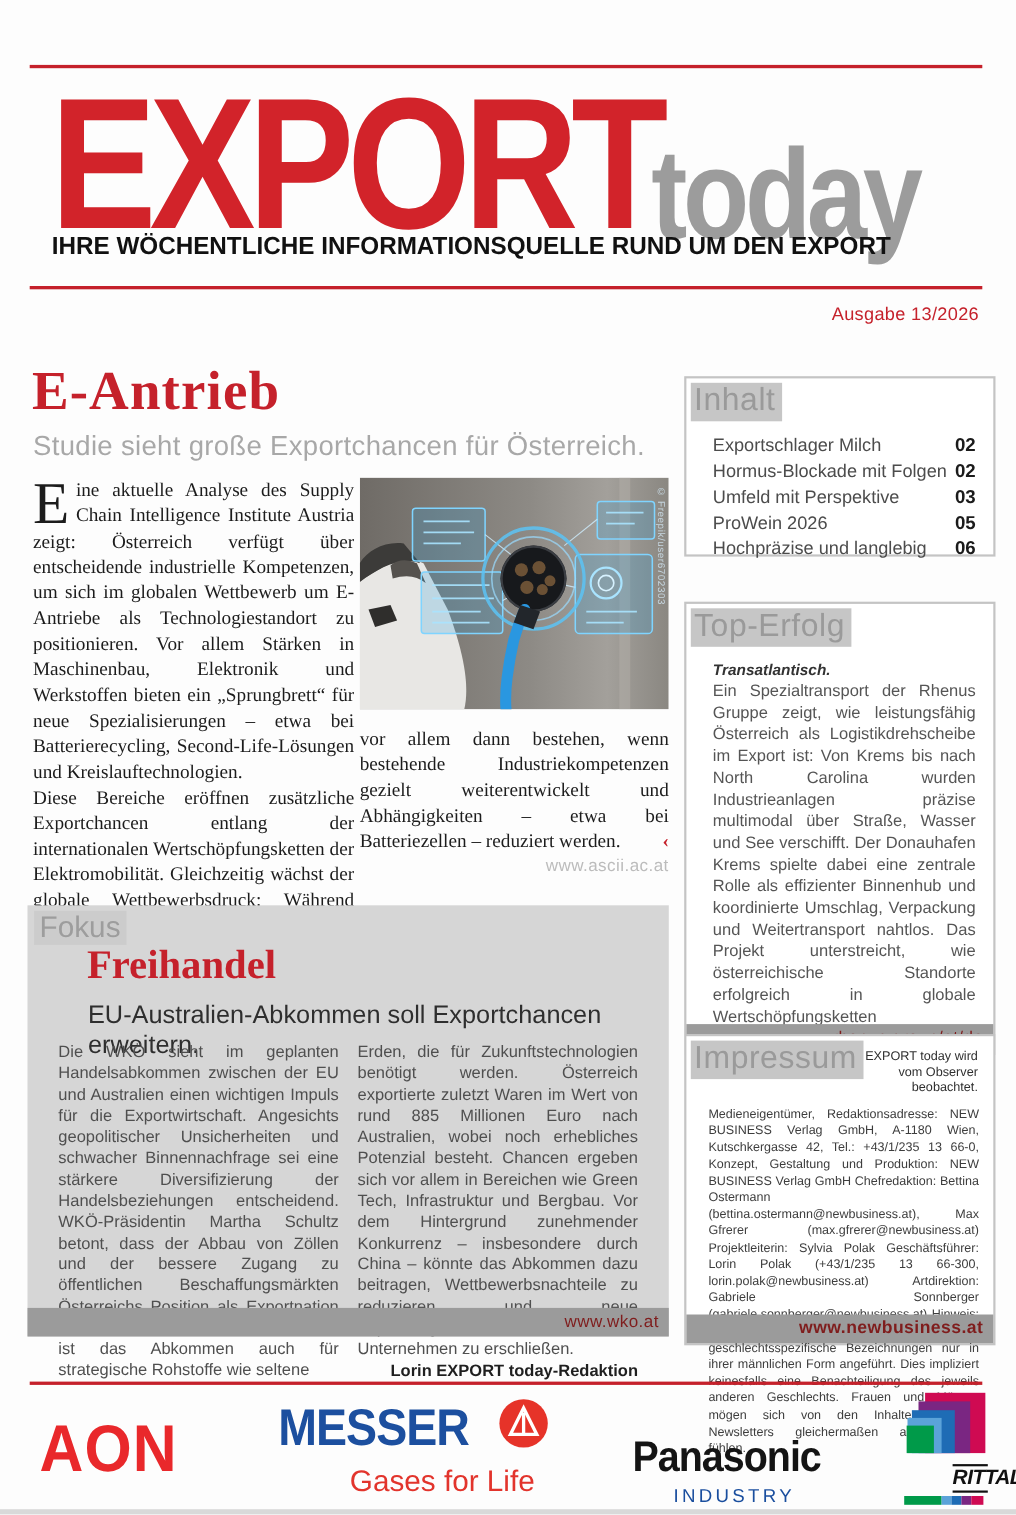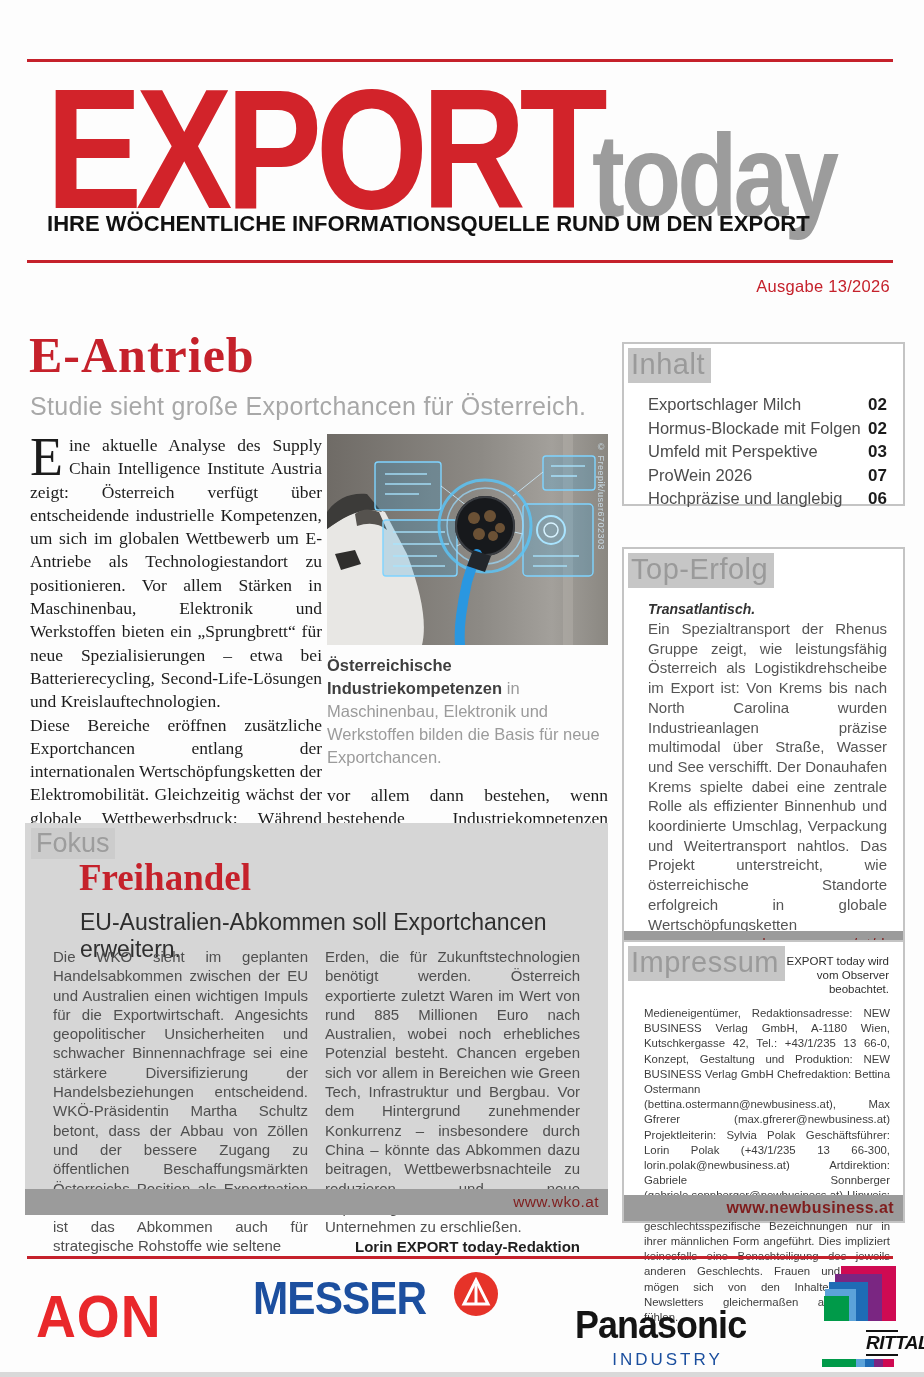--- a/index.html
+++ b/index.html
@@ -168,23 +168,20 @@
           <circle cx="173" cy="94" r="5"></circle>
             <circle cx="152" cy="100" r="6"></circle>
             <circle cx="166" cy="102" r="5"></circle>
         </g>
 
         <path d="M150,120 q-6,14 -10,28 q-4,18 -6,34 q-2,16 -1,29" fill="none" stroke="#2a97e0" stroke-width="10" stroke-linecap="round"></path>
         <path d="M146,116 l18,6 l-6,16 l-18,-6 Z" fill="#22262b"></path>
       </svg>
       <div class="credit">© Freepik/user6702303</div>
     </div>
-    <div class="caption">
-      <span class="cap-strong">Österreichische Industriekompetenzen</span><span class="cap-rest"> in Maschinenbau, Elektronik und Werkstoffen bilden die Basis für neue Exportchancen.</span>
-    </div>
     <p class="col2-text"><span>vor allem dann bestehen, wenn bestehende Industriekompetenzen gezielt weiterentwickelt und Abhängigkeiten – etwa bei Batteriezellen – reduziert werden.</span> <span class="endmark">‹</span></p>
     <div class="article-url">www.ascii.ac.at</div>
   </div>
 
   <div class="fokus-box">
     <div class="fokus-kicker">Fokus</div>
     <h2 class="fokus-title">Freihandel</h2>
     <div class="fokus-sub">EU-Australien-Abkommen soll Exportchancen erweitern.</div>
     <div class="fokus-cols">
       <div class="fcol">Die WKÖ sieht im geplanten Handelsabkommen zwischen der EU und Australien einen wichtigen Impuls für die Exportwirtschaft. Angesichts geopolitischer Unsicherheiten und schwacher Binnennachfrage sei eine stärkere Diversifizierung der Handelsbeziehungen entscheidend. WKÖ-Präsidentin Martha Schultz betont, dass der Abbau von Zöllen und der bessere Zugang zu öffentlichen Beschaffungsmärkten Österreichs Position als Exportnation stärken würden. Besonders relevant ist das Abkommen auch für strategische Rohstoffe wie seltene</div>
@@ -206,21 +203,21 @@
       <div class="inhalt-row">
         <span class="inhalt-label">Hormus-Blockade mit Folgen</span>
         <span class="inhalt-page">02</span>
       </div>
       <div class="inhalt-row">
         <span class="inhalt-label">Umfeld mit Perspektive</span>
         <span class="inhalt-page">03</span>
       </div>
       <div class="inhalt-row">
         <span class="inhalt-label">ProWein 2026</span>
-        <span class="inhalt-page">07</span>
+        <span class="inhalt-page">05</span>
       </div>
       <div class="inhalt-row">
         <span class="inhalt-label">Hochpräzise und langlebig</span>
         <span class="inhalt-page">06</span>
       </div>
     </div>
   </div>
 
   <div class="sidebox top-box">
     <div class="boxtitle top-title">Top-Erfolg</div>
@@ -248,20 +245,21 @@
       <div class="messer-badge">
         <svg width="52" height="52" viewBox="0 0 52 52" xmlns="http://www.w3.org/2000/svg">
           <circle cx="26" cy="26" r="22" fill="#e63329"></circle>
           <g stroke="#fff" stroke-width="3" fill="none">
             <path d="M14,36 L26,12 L38,36 Z"></path>
             <line x1="26" y1="16" x2="26" y2="36"></line>
           </g>
         </svg>
       </div>
     </div>
+    <div class="messer-tag">Gases for Life</div>
   </div>
 
   <div class="sponsor panasonic">
     <div class="pana-text">Panasonic</div>
     <div class="pana-sub">INDUSTRY</div>
   </div>
 
   <div class="sponsor rittal">
     <div>
       <svg width="72" height="58" viewBox="0 0 72 58" xmlns="http://www.w3.org/2000/svg">

